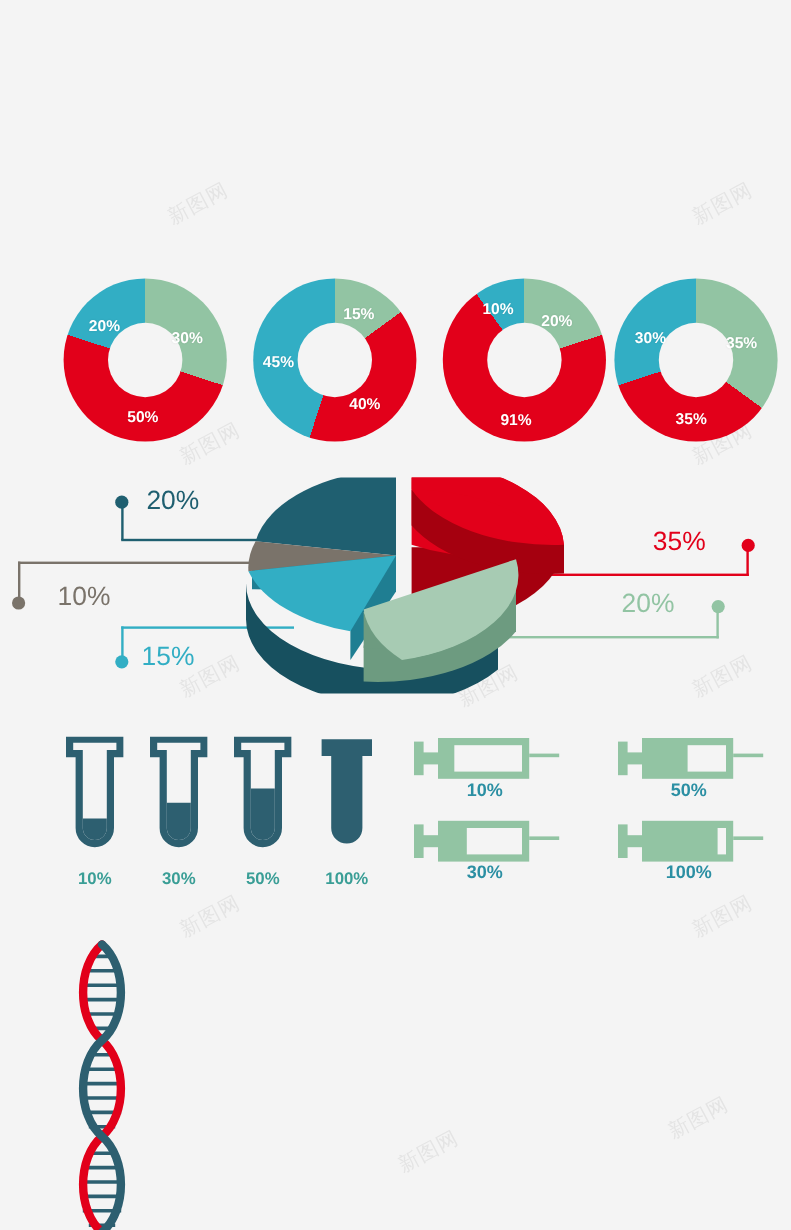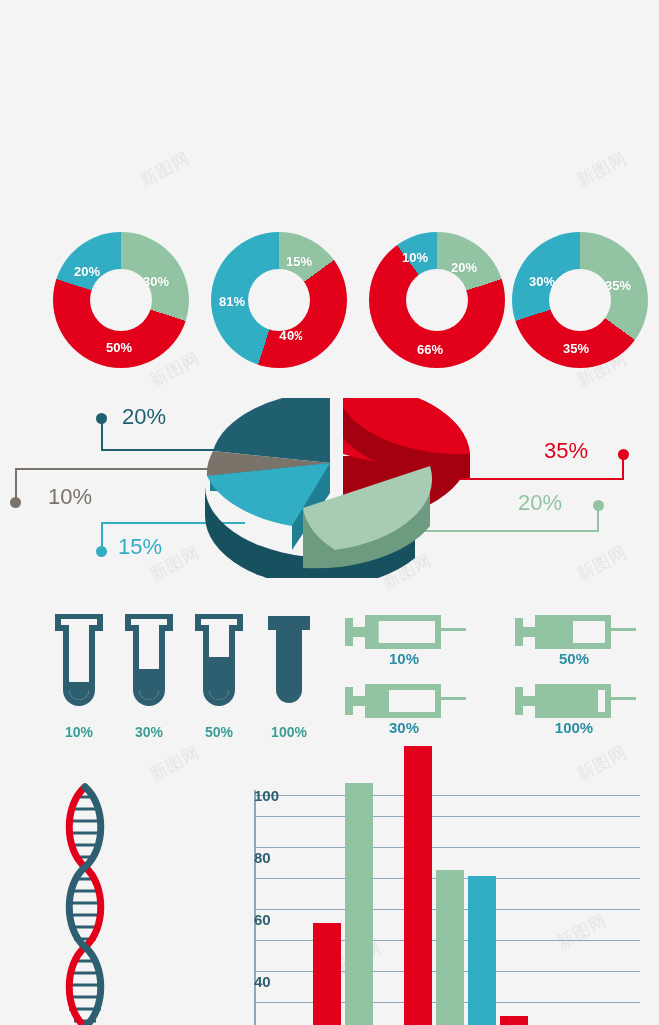--- a/index.html
+++ b/index.html
@@ -135,29 +135,29 @@
       <div class="hole"></div>
       <div class="lbl" style="left:90px; top:42px;">30%</div>
       <div class="lbl" style="left:53px; top:108px;">50%</div>
       <div class="lbl" style="left:21px; top:32px;">20%</div>
     </div>
 
     <div class="donut" style="left:211px; top:4px;">
       <div class="ring" style="background:conic-gradient(#92c4a3 0deg 54deg, #e2001a 54deg 198deg, #32aec4 198deg 360deg);"></div>
       <div class="hole"></div>
       <div class="lbl" style="left:75px; top:22px;">15%</div>
-      <div class="lbl" style="left:68px; top:97px;font-family:Liberation Mono, monospace;">40%</div>
-      <div class="lbl" style="left:8px; top:62px;">81%</div>
+      <div class="lbl" style="left:80px; top:97px;">40%</div>
+      <div class="lbl" style="left:8px; top:62px;">45%</div>
     </div>
 
     <div class="donut" style="left:369px; top:4px;">
       <div class="ring" style="background:conic-gradient(#92c4a3 0deg 72deg, #e2001a 72deg 324deg, #32aec4 324deg 360deg);"></div>
       <div class="hole"></div>
       <div class="lbl" style="left:82px; top:28px;">20%</div>
-      <div class="lbl" style="left:48px; top:110px;">66%</div>
+      <div class="lbl" style="left:48px; top:110px;">91%</div>
       <div class="lbl" style="left:33px; top:18px;">10%</div>
     </div>
 
     <div class="donut" style="left:512px; top:4px;">
       <div class="ring" style="background:conic-gradient(#92c4a3 0deg 126deg, #e2001a 126deg 252deg, #32aec4 252deg 360deg);"></div>
       <div class="hole"></div>
       <div class="lbl" style="left:93px; top:46px;">35%</div>
       <div class="lbl" style="left:51px; top:109px;">35%</div>
       <div class="lbl" style="left:17px; top:42px;">30%</div>
     </div>
@@ -334,38 +334,14 @@
         <line x1="7" y1="226" x2="39" y2="226"></line>
         <line x1="12" y1="238" x2="34" y2="238"></line>
       </g>
 
       <path d="M23,4 C2,22 2,66 23,84 C44,102 44,146 23,164 C2,182 2,226 23,244" fill="none" stroke="#e2001a" stroke-width="7" stroke-linecap="round"></path>
 
       <path d="M23,4 C44,22 44,66 23,84 C2,102 2,146 23,164 C44,182 44,226 23,244" fill="none" stroke="#2d5f70" stroke-width="7" stroke-linecap="round"></path>
     </svg>
   </div>
 
-  <div class="barchart">
-    <div class="bc-axis"></div>
-
-    <div class="bc-grid" style="top:5px;"></div>
-    <div class="bc-grid" style="top:26px;"></div>
-    <div class="bc-grid" style="top:57px;"></div>
-    <div class="bc-grid" style="top:88px;"></div>
-    <div class="bc-grid" style="top:119px;"></div>
-    <div class="bc-grid" style="top:150px;"></div>
-    <div class="bc-grid" style="top:181px;"></div>
-    <div class="bc-grid" style="top:212px;"></div>
-
-    <div class="bc-ylabel" style="left:54px; top:5px;">100</div>
-    <div class="bc-ylabel" style="left:54px; top:67px;">80</div>
-    <div class="bc-ylabel" style="left:54px; top:129px;">60</div>
-    <div class="bc-ylabel" style="left:54px; top:191px;">40</div>
-
-    <div class="bc-bar" style="left:113px; width:28px; height:102px; background:#e2001a;"></div>
-    <div class="bc-bar" style="left:145px; width:28px; height:242px; background:#92c4a3;"></div>
-    <div class="bc-bar" style="left:204px; width:28px; height:279px; background:#e2001a;"></div>
-    <div class="bc-bar" style="left:236px; width:28px; height:155px; background:#92c4a3;"></div>
-    <div class="bc-bar" style="left:268px; width:28px; height:149px; background:#32aec4;"></div>
-    <div class="bc-bar" style="left:300px; width:28px; height:9px; background:#e2001a;"></div>
-  </div>
 
 </div>
 
 </body></html>

